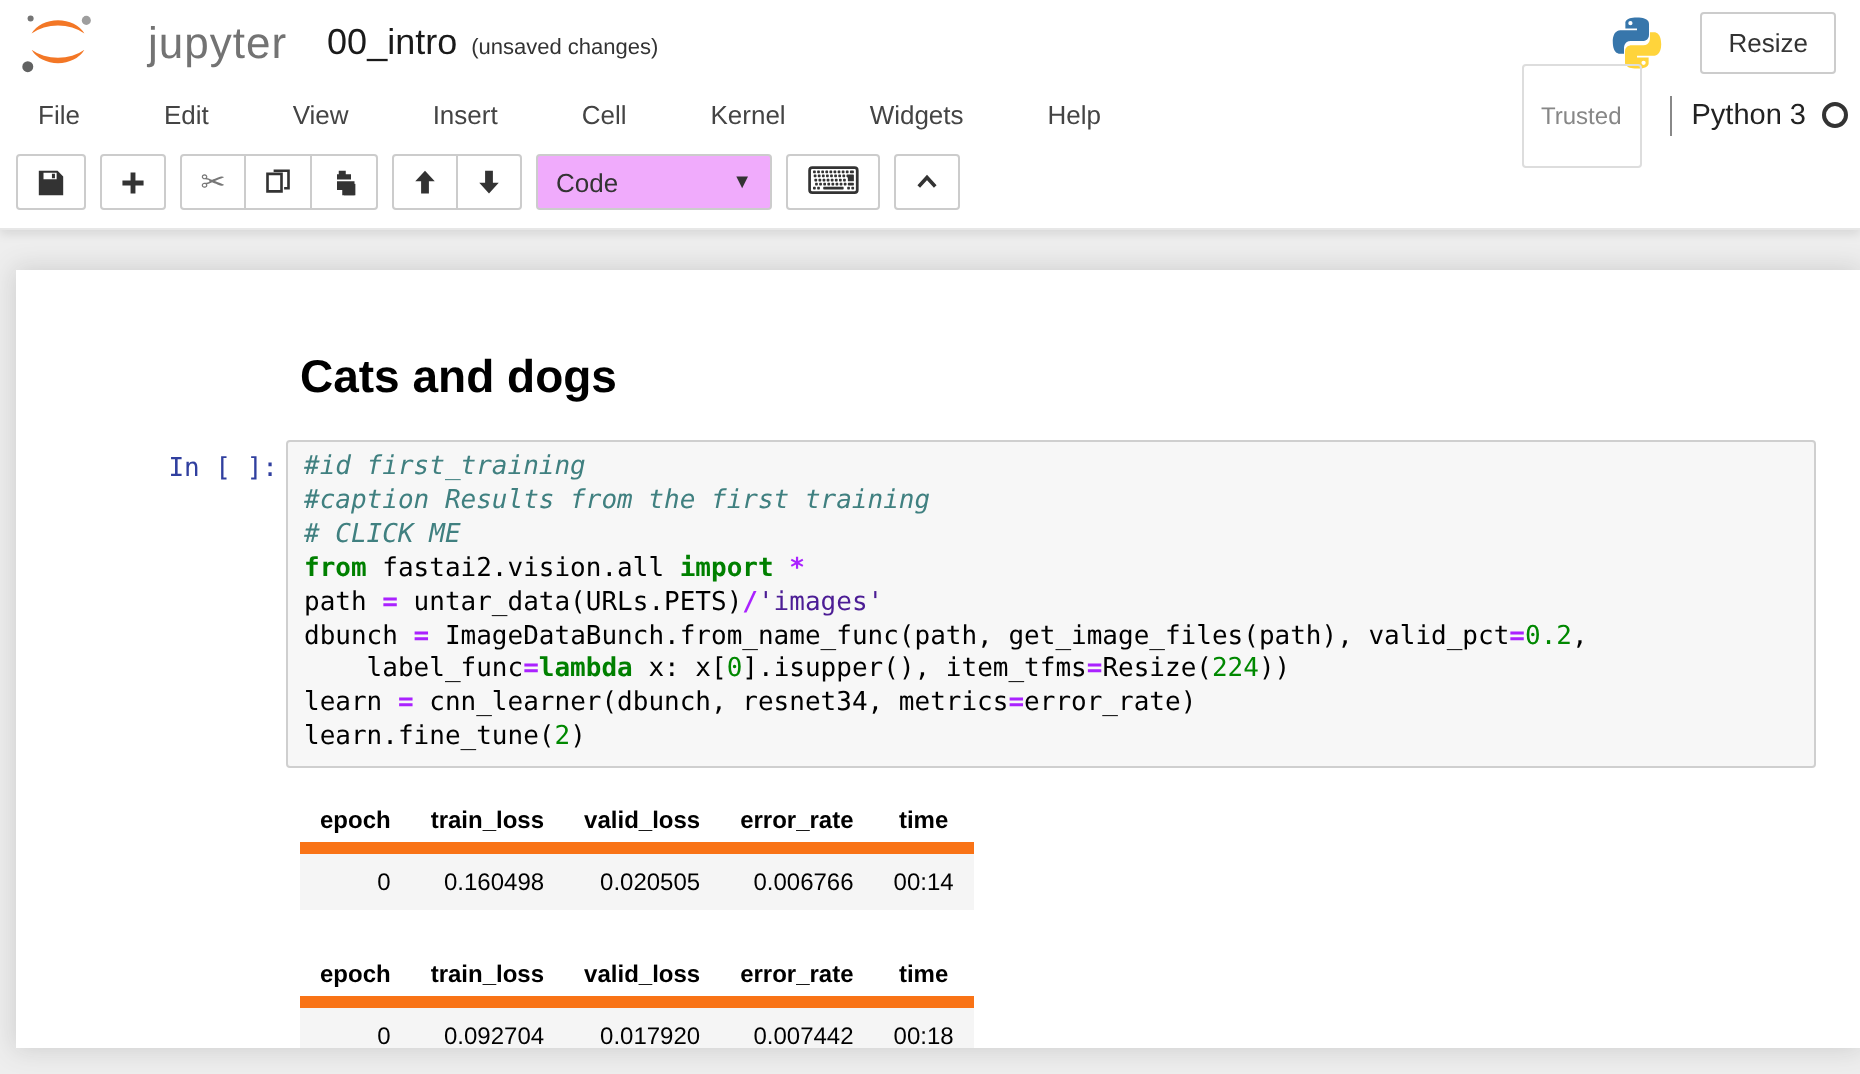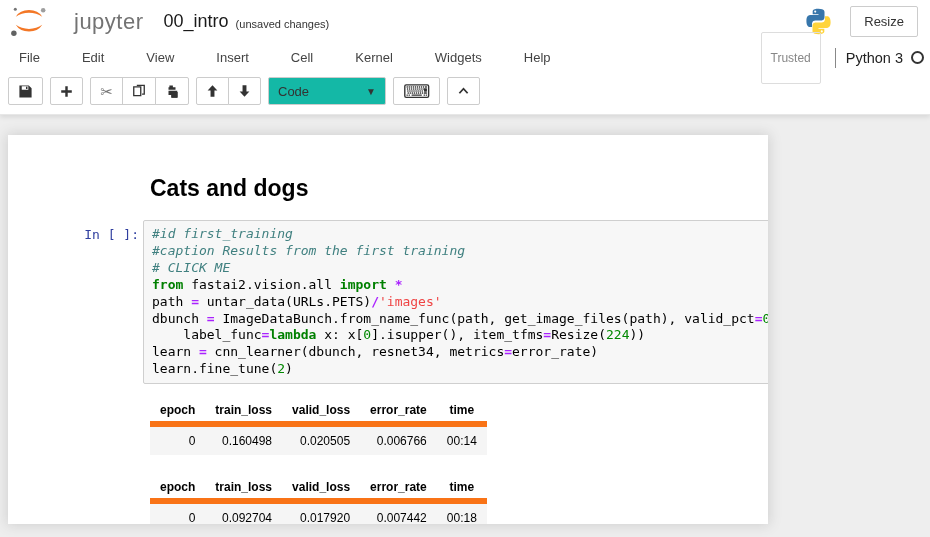--- a/index.html
+++ b/index.html
@@ -32,36 +32,36 @@
   .btn-group { display:flex; }
   .btn { background:#fff; border:1px solid #ccc; height:28px; min-width:33px; padding:4px 9px;
          display:flex; align-items:center; justify-content:center; gap:5px;
          font-size:13px; color:#333; cursor:pointer; }
   .btn + .btn { margin-left:-1px; }
   .btn-group .btn:first-child { border-radius:2px 0 0 2px; }
   .btn-group .btn:last-child { border-radius:0 2px 2px 0; }
   .btn-group .btn:only-child { border-radius:2px; }
   .btn svg { display:block; }
   .glyph { font-size:15px; line-height:1; color:#333; }
-  .celltype-select { background:#14b8a6; border:1px solid #ccc; border-radius:2px; height:28px; width:118px;
+  .celltype-select { background:#f0abfc; border:1px solid #ccc; border-radius:2px; height:28px; width:118px;
          display:flex; align-items:center; justify-content:space-between; padding:4px 9px; font-size:13px; color:#333; cursor:pointer; }
   .caret { font-size:10px; color:#333; }
   
-  #notebook-container { margin:20px 0 0 8px; width:760px; height:389px; background:#fff;
+  #notebook-container { margin:20px 0 0 8px; width:922px; height:389px; background:#fff;
         box-shadow:0 0 12px 1px rgba(87,87,87,.2); padding-top:14px; overflow:hidden; }
   .md-cell h1 { font-size:23px; font-weight:bold; color:#000; margin:26px 0 18px 142px; font-family:"Liberation Sans",sans-serif; }
   .code-cell { display:flex; }
   .prompt { width:135px; flex:0 0 135px; text-align:right; padding:7px 4px 0 0;
             font-family:"DejaVu Sans Mono","Liberation Mono",monospace; font-size:13px; color:#303F9F; }
   .input-area { flex:1; margin-right:22px; background:#f7f7f7; border:1px solid #cfcfcf; border-radius:2px; padding:5px 8px; cursor:text; }
   .cm-code { font-family:"DejaVu Sans Mono","Liberation Mono",monospace; font-size:13px; line-height:16.9px; color:#000; white-space:pre; }
   .cm-comment { color:#408080; font-style:italic; }
   .cm-keyword { color:#008000; font-weight:bold; }
   .cm-operator { color:#AA22FF; font-weight:bold; }
-  .cm-string  { color:#ef4444;text-align:center; }
+  .cm-string  { color:#4c1d95;text-align:center; }
   .cm-number  { color:#008800; }
   
   .output-area { margin-left:142px; }
   .output-area table { border-collapse:collapse; font-size:12px; margin-top:15px; }
   .output-area th { font-weight:bold; color:#000; padding:4px 10px; border-bottom:6px solid #f97316; }
   .output-area td { color:#000; padding:7px 10px; text-align:right; }
   .output-area tbody tr:nth-child(odd) { background:#f5f5f5; }
   .tbl-gap { height:6px; }
 </style>
 </head>

